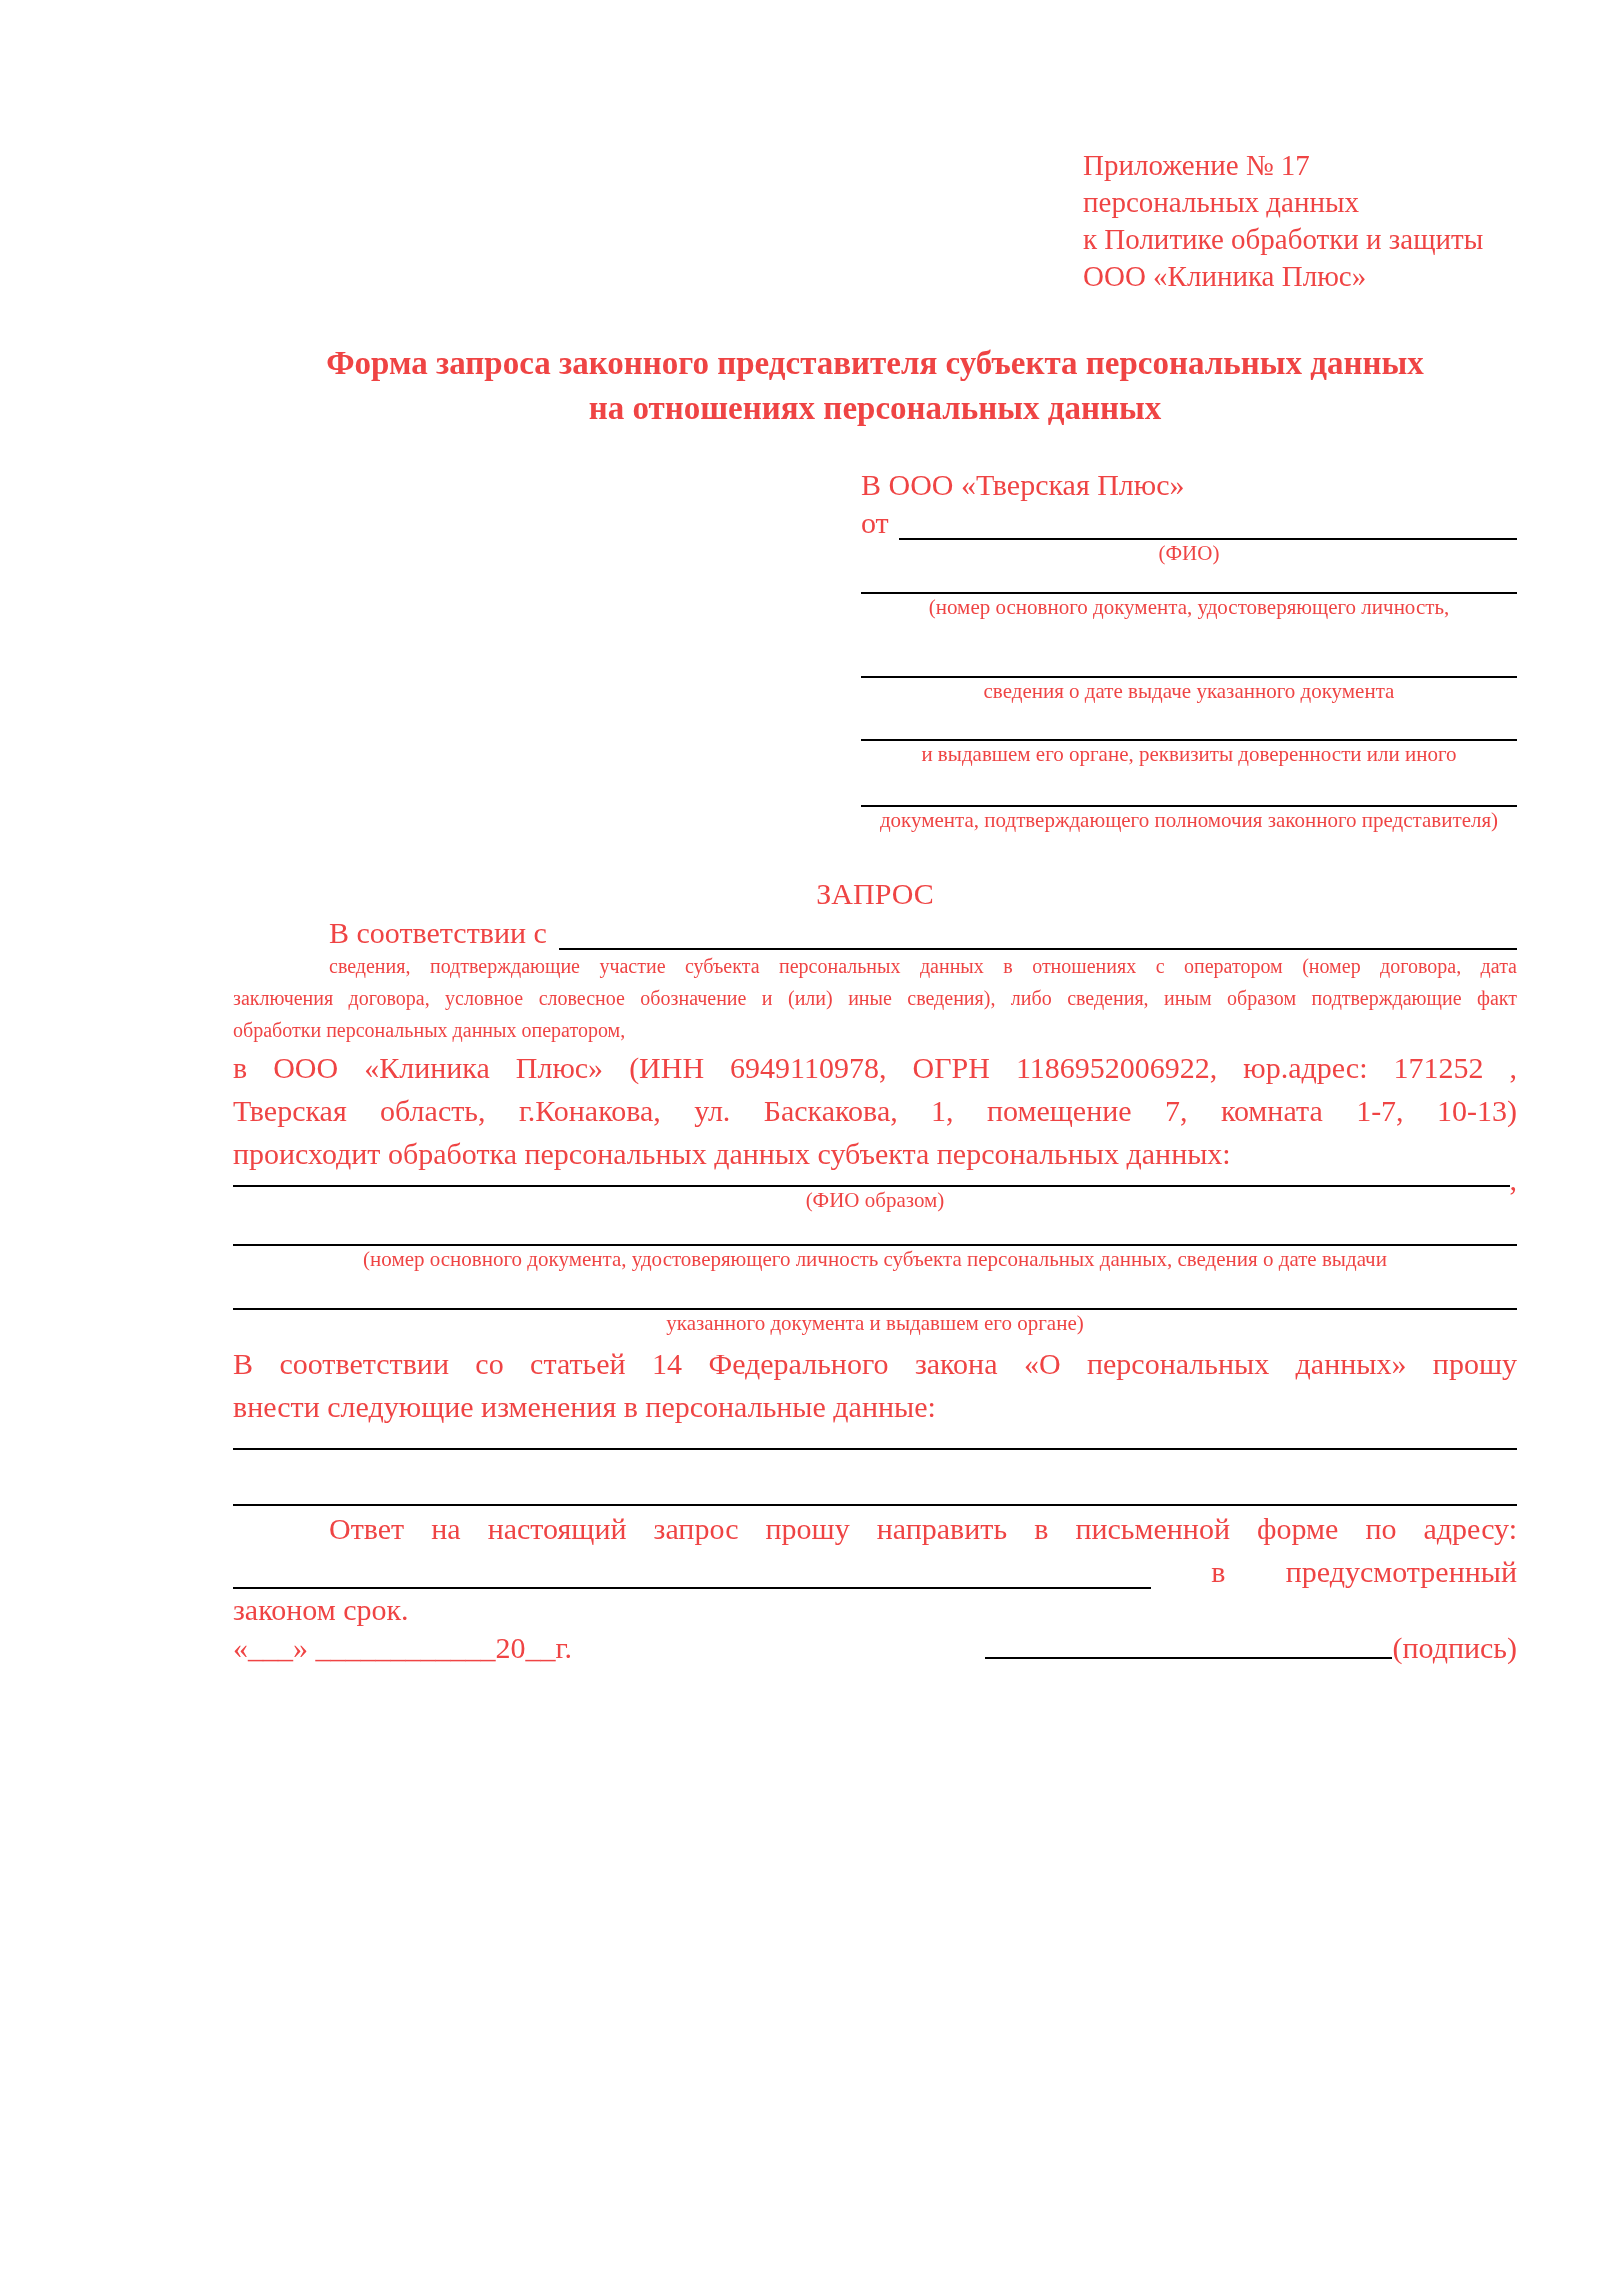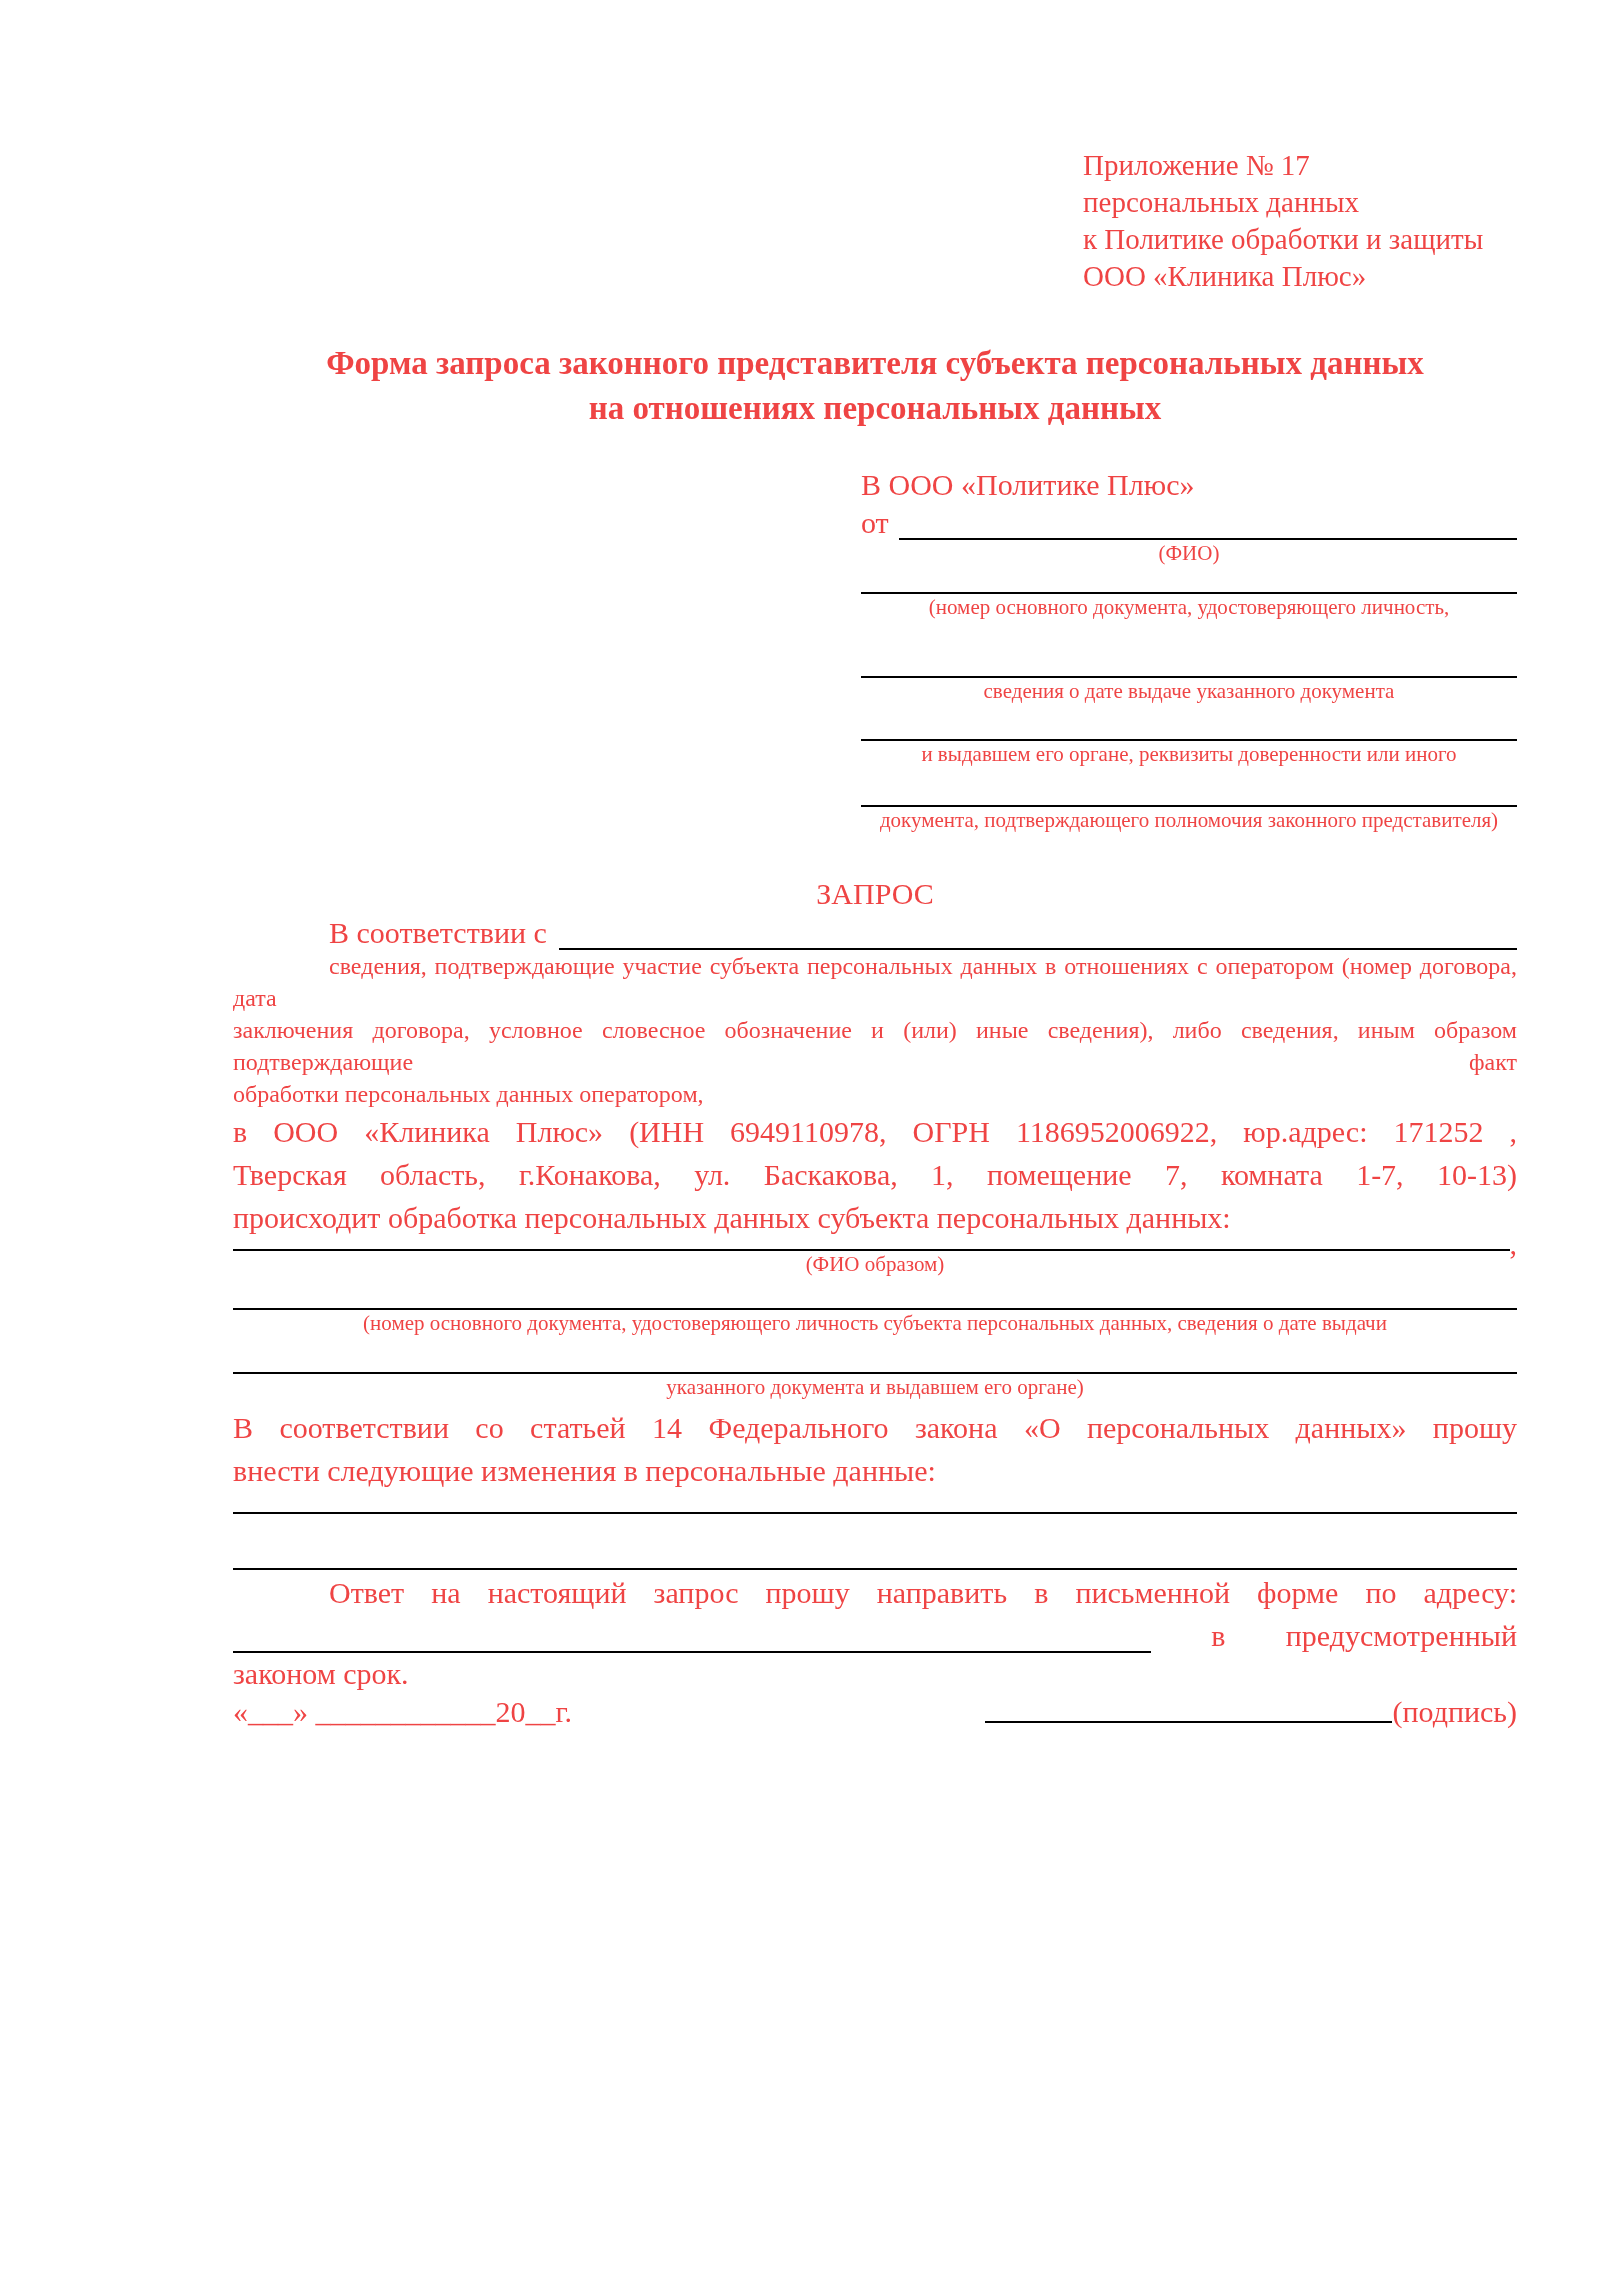--- a/index.html
+++ b/index.html
@@ -25,21 +25,21 @@
   .from-row .lbl { white-space:nowrap; padding-right:9.8px; }
   .fill { flex:1 1 auto; border-bottom:2.5px solid #000; min-height:1px; }
   .cap { font-size:21px; line-height:26.5px; text-align:center; }
   .u-line { border-bottom:2.5px solid #000; }
   .h26 { height:25.5px; } .h56 { height:55px; } .h36 { height:35px; } .h38 { height:37px; }
   .h32 { height:31px; } .h20 { height:19.6px; } .h55 { height:54px; }
   
   .request-heading { margin-top:41px; text-align:center; line-height:39px; }
   .opening-row { margin-top:2px; display:flex; align-items:flex-end; height:35px; }
   .opening-row .txt { margin-left:96px; white-space:nowrap; padding-right:11.8px; }
-  .note { font-size:24px; line-height:32px; }
+  .note { font-size:20px; line-height:32px; }
   .note .jl { text-align:justify; text-align-last:justify; }
   .note .ind { text-indent:96px; }
   .para { line-height:43px; }
   .para .jl { text-align:justify; text-align-last:justify; }
   .law { margin-top:5.9px; }
   .comma-row { display:flex; align-items:flex-end; height:11.8px; }
   .comma-row .comma { line-height:13.7px; }
   .answer-first { margin-top:2px; line-height:42px; text-indent:96px; text-align:justify; text-align-last:justify; }
   .answer-second { display:flex; align-items:flex-end; justify-content:space-between; height:39px; }
   .answer-second .fill-fixed { width:71.5%; border-bottom:2.5px solid #000; height:1px; }
@@ -60,21 +60,21 @@
     <div>к Политике обработки и защиты</div>
     <div>ООО «Клиника Плюс»</div>
   </div>
 
   <div class="doc-title">
     <div>Форма запроса законного представителя субъекта персональных данных</div>
     <div>на отношениях персональных данных</div>
   </div>
 
   <div class="addressee">
-    <div class="addr-to">В ООО «Политике Плюс»</div>
+    <div class="addr-to">В ООО «Тверская Плюс»</div>
     <div class="from-row">
       <span class="lbl">от</span>
       <span class="fill"></span>
     </div>
     <div class="cap">(ФИО)</div>
 
     <div class="u-line h26"></div>
     <div class="cap">(номер основного документа, удостоверяющего личность,</div>
 
     <div class="u-line h56"></div>

